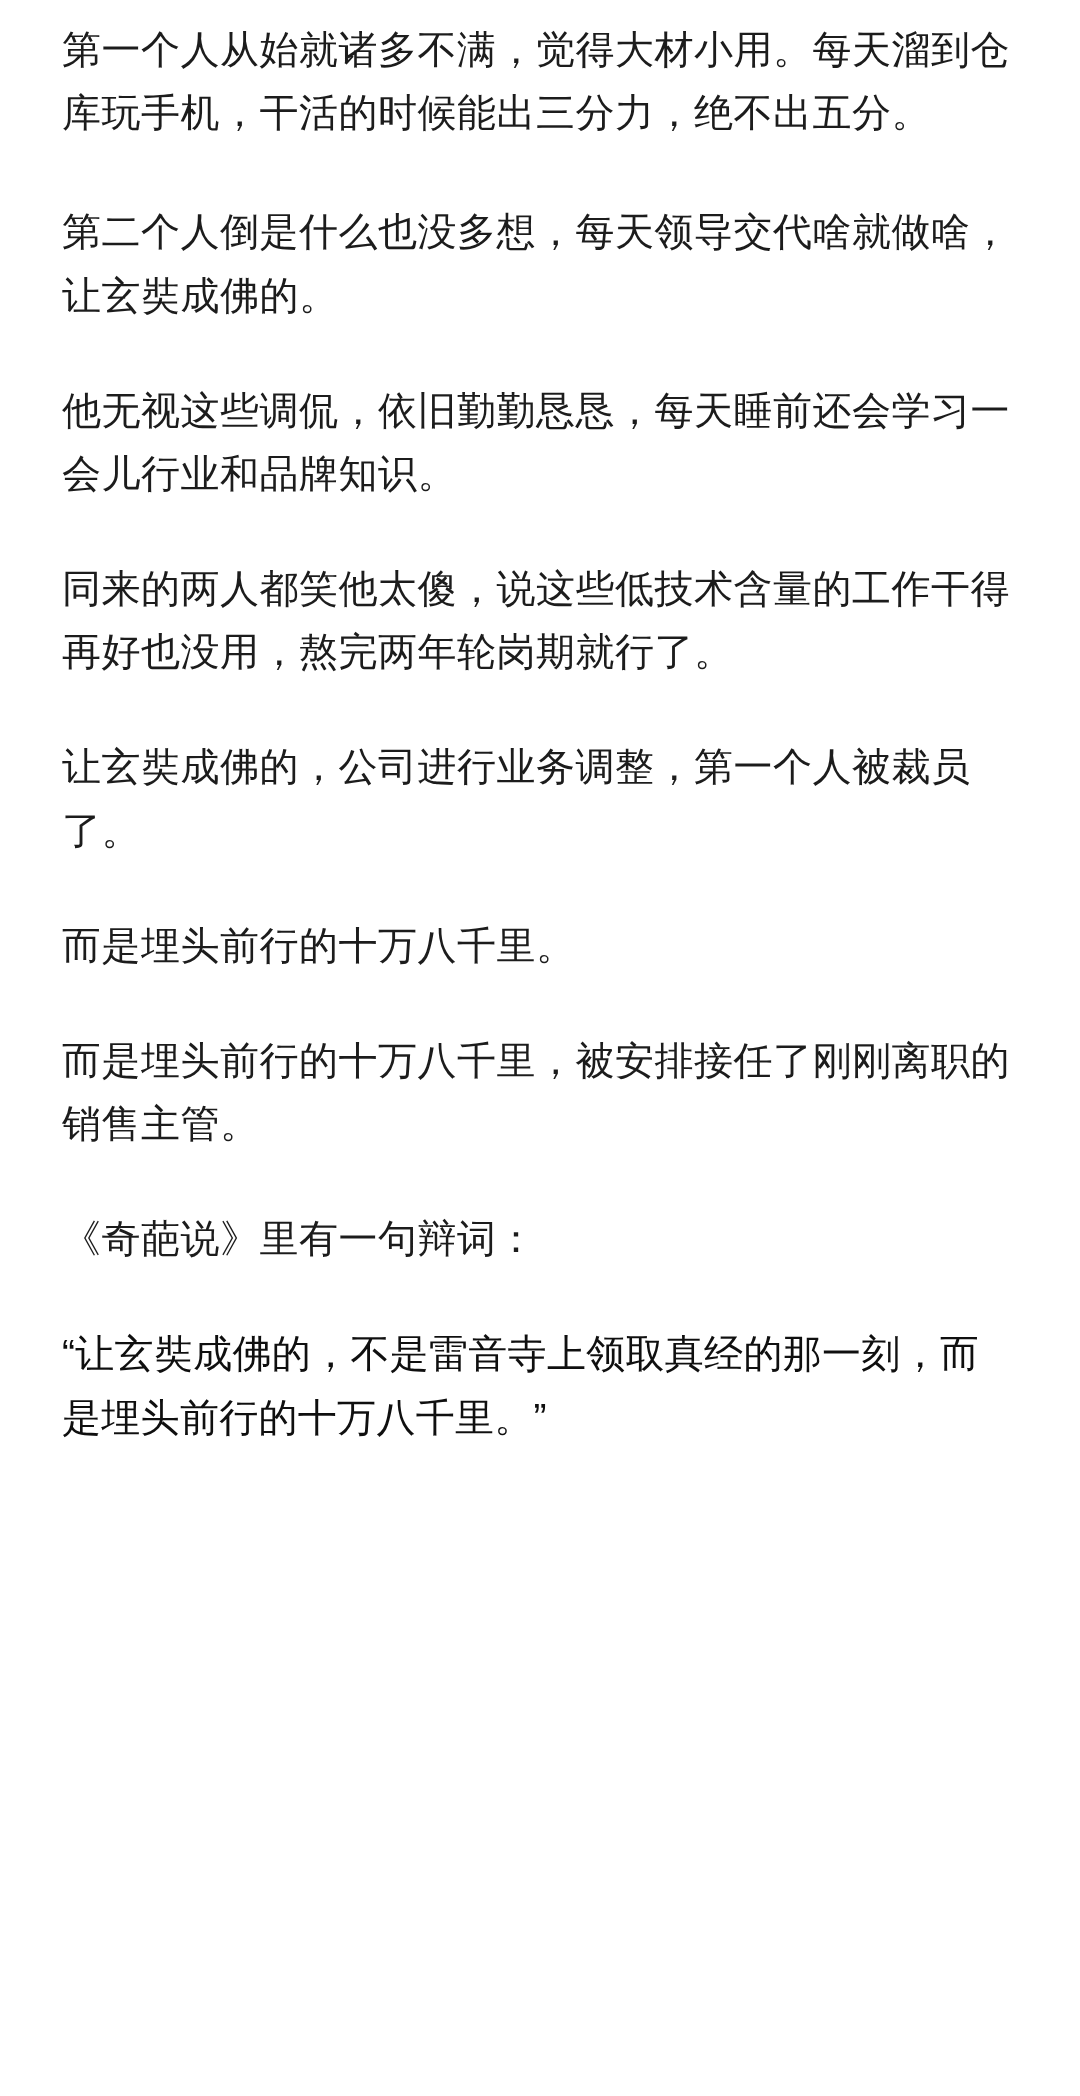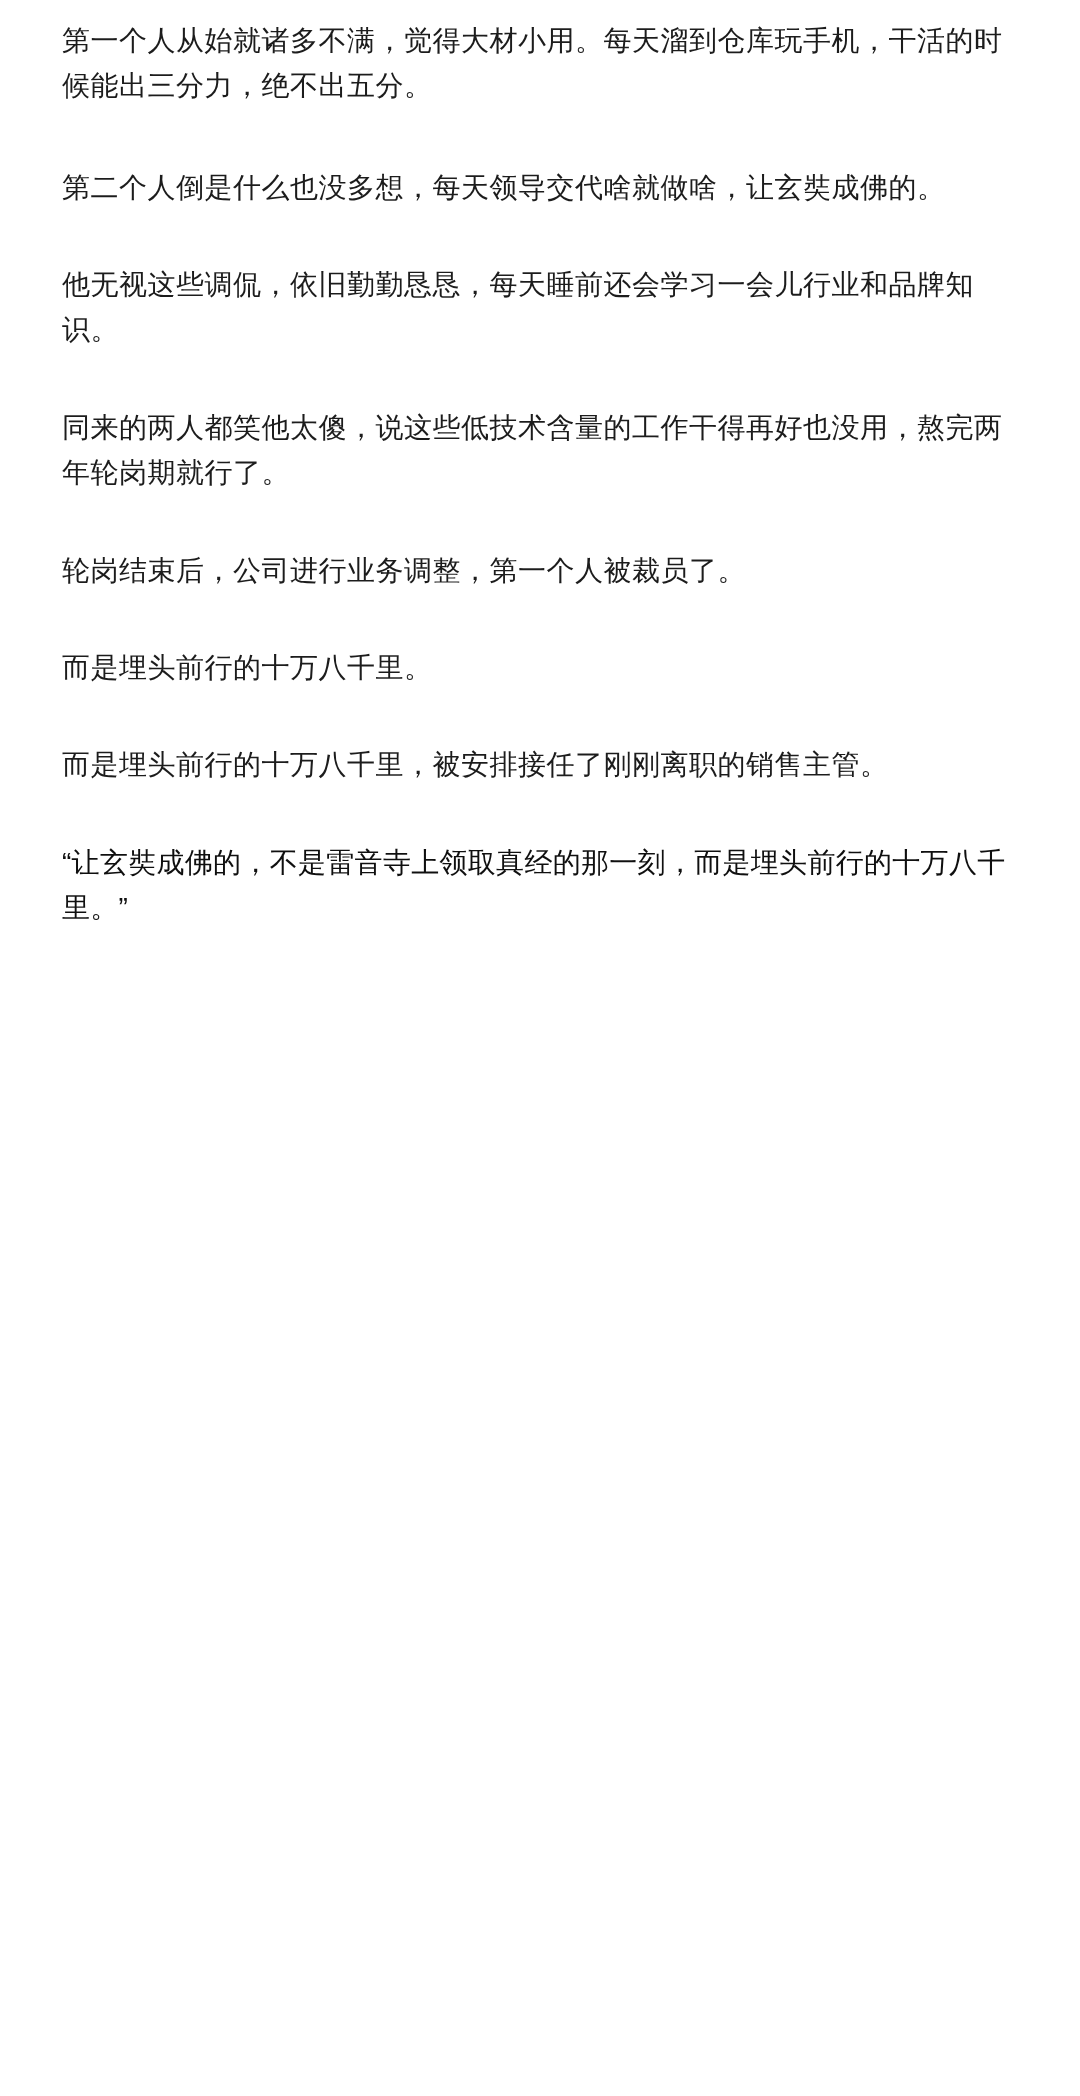--- a/index.html
+++ b/index.html
@@ -13,21 +13,21 @@
     font-family: "Liberation Sans", "DejaVu Sans", sans-serif;
     color: #1a1a1a;
     -webkit-font-smoothing: antialiased;
   }
   .article {
     box-sizing: border-box;
     width: 1080px;
     padding: 18px 62px 40px 62px;
   }
   .para {
-    font-size: 28px;
+    font-size: 39px;
     line-height: 1.62;
     letter-spacing: 0.5px;
     margin: 0 0 52px 0;
     color: #1c1c1c;
     text-align: left;
     word-break: break-all;
   }
   .para:last-child {
     margin-bottom: 0;
   }
@@ -41,17 +41,18 @@
   }
 </style>
 </head>
 <body>
 
 <div class="article">
   <p class="para lead">第一个人从始就诸多不满，觉得大材小用。每天溜到仓库玩手机，干活的时候能出三分力，绝不出五分。</p>
   <p class="para">第二个人倒是什么也没多想，每天领导交代啥就做啥，让玄奘成佛的。</p>
   <p class="para">他无视这些调侃，依旧勤勤恳恳，每天睡前还会学习一会儿行业和品牌知识。</p>
   <p class="para">同来的两人都笑他太傻，说这些低技术含量的工作干得再好也没用，熬完两年轮岗期就行了。</p>
-  <p class="para">轮岗结束后，公司进行业务调整，第一个人被裁员了。</p>
+  <p class="para">让玄奘成佛的，公司进行业务调整，第一个人被裁员了。</p>
   <p class="para">而是埋头前行的十万八千里。</p>
   <p class="para">而是埋头前行的十万八千里，被安排接任了刚刚离职的销售主管。</p>
+  <p class="para">《奇葩说》里有一句辩词：</p>
   <p class="para quote">“让玄奘成佛的，不是雷音寺上领取真经的那一刻，而是埋头前行的十万八千里。”</p>
 </div>
 
 </body></html>

